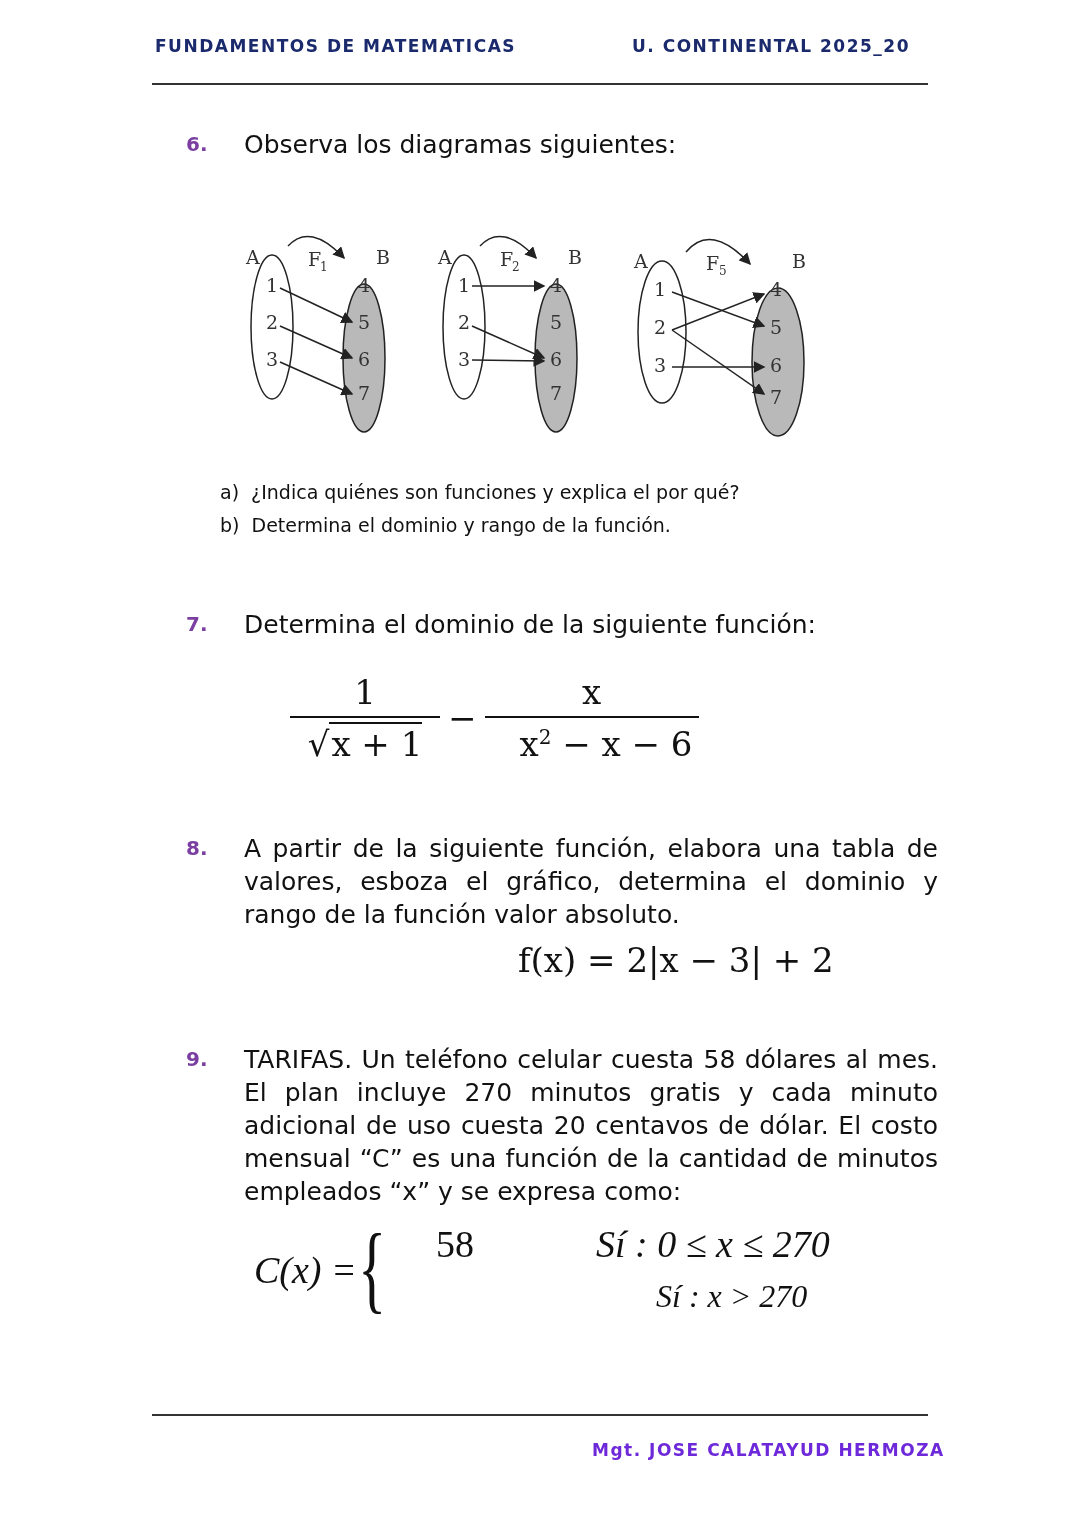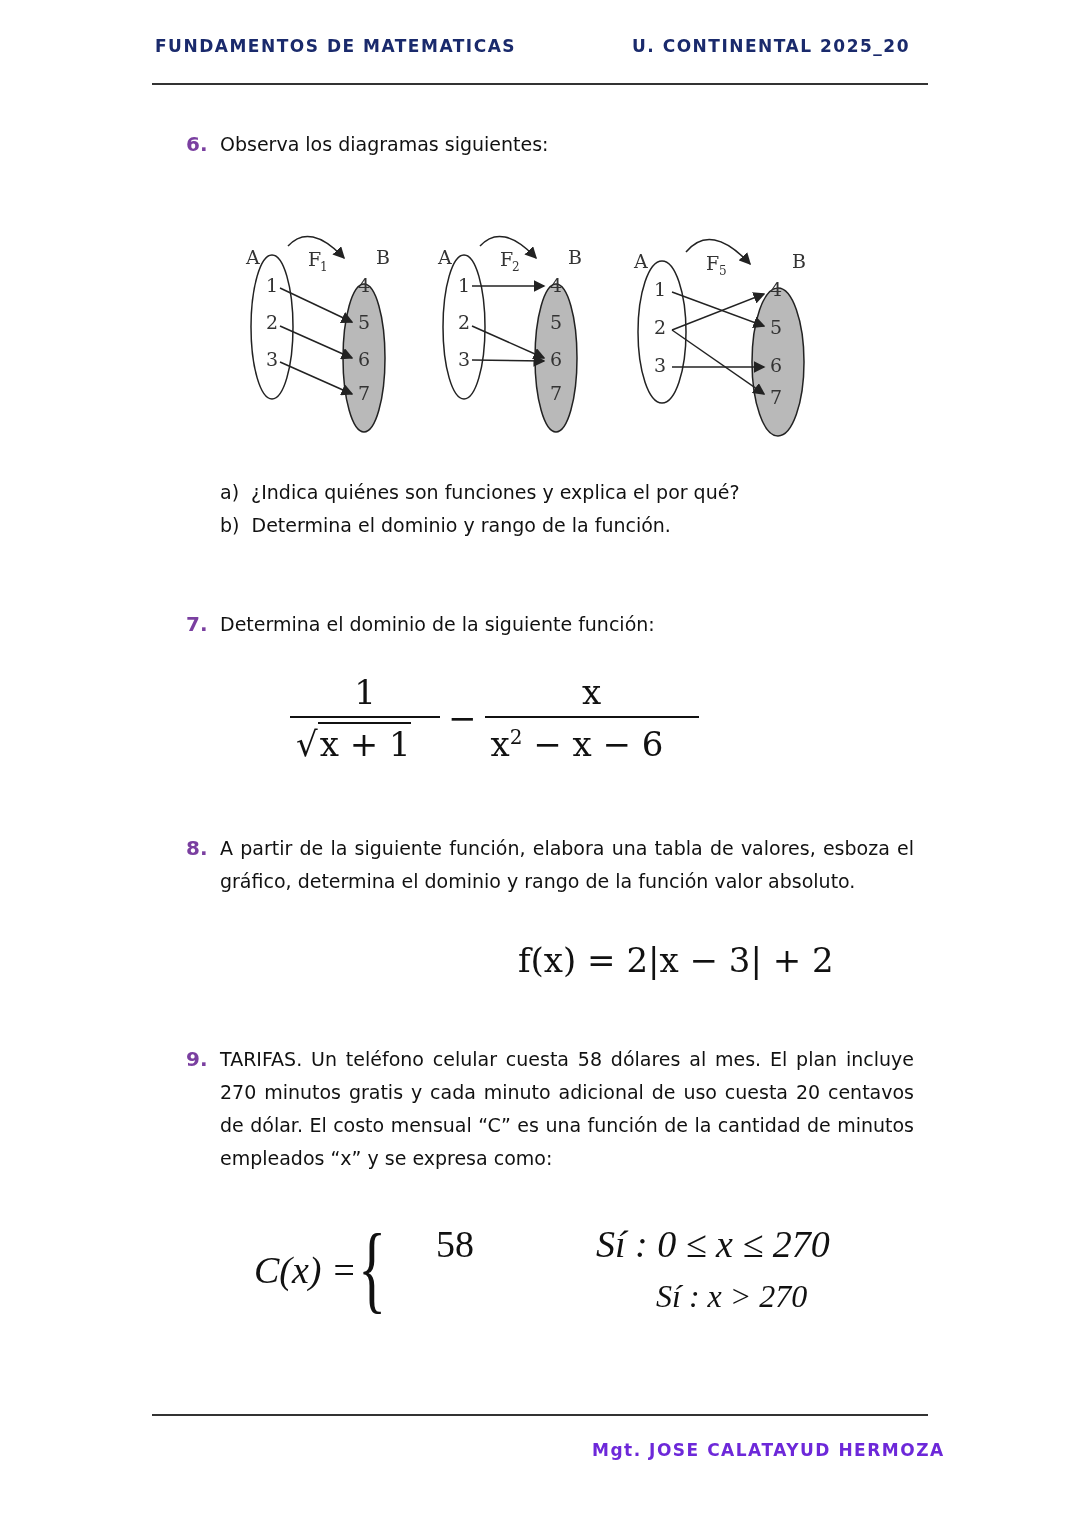--- a/index.html
+++ b/index.html
@@ -3,21 +3,21 @@
 <meta charset="utf-8">
 <style>
   html, body { margin: 0; padding: 0; background: #ffffff; }
   body { width: 1080px; height: 1527px; position: relative; overflow: hidden;
          font-family: "DejaVu Sans", sans-serif; color: #111; }
   .abs { position: absolute; }
   .hdr { font-family: "DejaVu Sans", sans-serif; font-weight: bold; color: #1a2a6c;
          font-size: 17px; letter-spacing: 1.5px; top: 36px; }
   .rule { position: absolute; left: 152px; width: 776px; height: 2px; background: #333; }
   .qnum { position: absolute; left: 186px; font-weight: bold; color: #7a3fa0; font-size: 20px; }
-  .qtext { position: absolute; left: 220px; font-size: 19px; color: #111; line-height: 33px; }
+  .qtext { position: absolute; left: 244px; font-size: 25px; color: #111; line-height: 33px; }
   .justify { text-align: justify; text-align-last: left; width: 694px; }
   .sub { position: absolute; left: 220px; font-size: 19px; line-height: 33px; }
   .math { font-family: "DejaVu Serif", serif; color: #111; }
   .frac { display: inline-flex; flex-direction: column; align-items: center; vertical-align: middle; }
   .frac .num { padding: 0 6px 4px; }
   .frac .den { border-top: 2px solid #111; padding: 6px 6px 0; }
   .sqrt { border-top: 2px solid #111; padding-left: 2px; }
   .it { font-family: "Liberation Serif", serif; font-style: italic; }
   .rm { font-family: "Liberation Serif", serif; }
   .footer { font-family: "DejaVu Sans", sans-serif; font-weight: bold; color: #6d28d9;
@@ -112,28 +112,28 @@
   <span>b)</span>
   <span style="margin-left:6px;">Determina el dominio y rango de la función.</span>
 </div>
 
 <div class="qnum" style="top:612px;">7.</div>
 <div class="qtext" style="top:608px;">Determina el dominio de la siguiente función:</div>
 
 <div class="abs math" style="left:282px; top:672px; font-size:34px; display:flex; align-items:center;">
   <span class="frac" style="margin-left:8px; min-width:150px;">
     <span class="num">1</span>
-    <span class="den" style="align-self:stretch; ">
+    <span class="den" style="align-self:stretch; text-align:center;">
       <span>√</span><span class="sqrt">x + 1</span>
     </span>
   </span>
   <span style="margin:0 8px;">−</span>
   <span class="frac" style="min-width:214px;">
     <span class="num">x</span>
-    <span class="den" style="align-self:stretch; text-align:left;">
+    <span class="den" style="align-self:stretch; text-align:right;">
       <span>x</span><sup style="font-size:20px;">2</sup><span> − x − 6</span>
     </span>
   </span>
 </div>
 
 <div class="qnum" style="top:836px;">8.</div>
 <div class="qtext justify" style="top:832px;">A partir de la siguiente función, elabora una tabla de valores, esboza el gráfico, determina el dominio y rango de la función valor absoluto.</div>
 <div class="abs math" style="left:518px; top:940px; font-size:34px;">f(x) = 2|x − 3| + 2</div>
 
 <div class="qnum" style="top:1047px;">9.</div>

